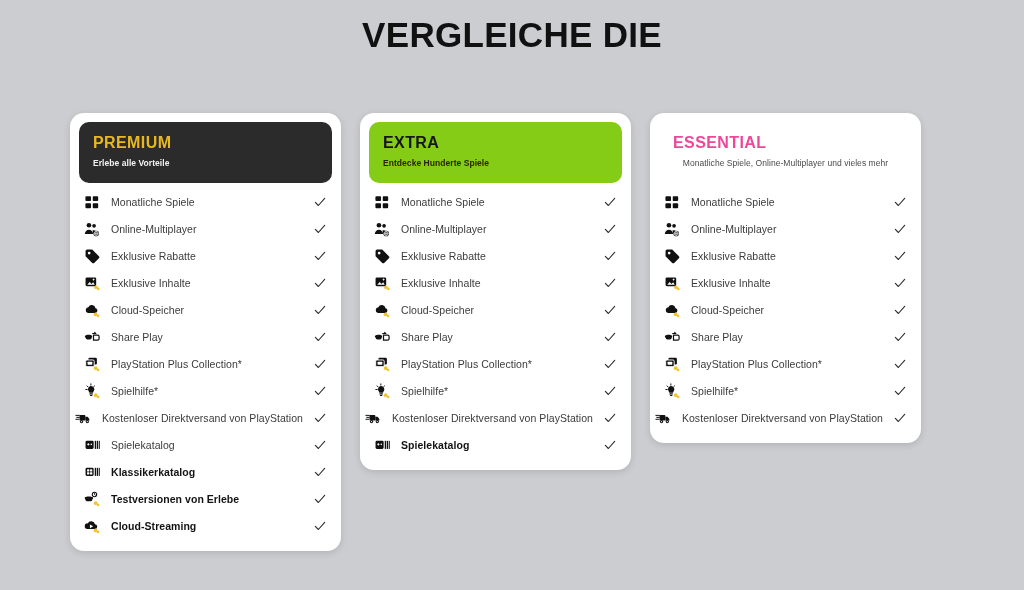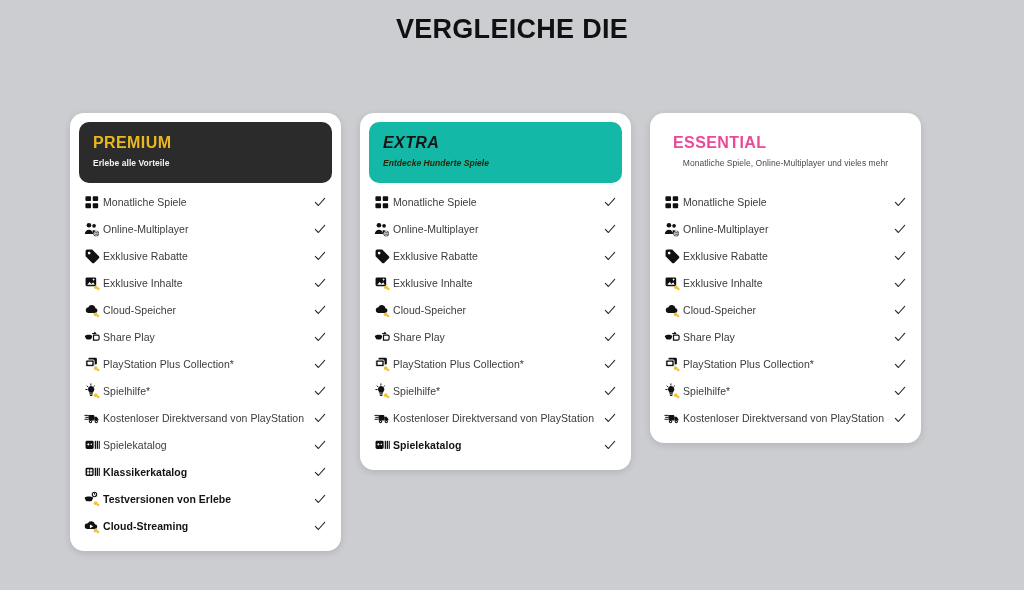--- a/index.html
+++ b/index.html
@@ -25,21 +25,21 @@
 
   
   .heading {
     position: absolute;
     top: 14px;
     left: 0;
     width: 1024px;
     text-align: center;
     color: #111111;
     font-weight: 800;
-    font-size: 27px;
+    font-size: 35px;
     line-height: 1.18;
     letter-spacing: 0.3px;
     text-transform: uppercase;
   }
   .heading .line { display: block; white-space: pre; }
 
   
   .deck {
     position: absolute;
     top: 113px;
@@ -58,21 +58,21 @@
     padding: 9px 9px 11px 9px;
   }
 
   
   .card-header {
     border-radius: 10px;
     padding: 13px 14px 14px 14px;
     min-height: 58px;
   }
   .card--premium  .card-header { background: #2b2b2b; }
-  .card--extra    .card-header { background: #14b8a6; font-style: italic; }
+  .card--extra    .card-header { background: #84cc16; }
   .card--essential .card-header { background: #ffffff; }
 
   .tier-name {
     font-size: 16px;
     font-weight: 800;
     letter-spacing: 0.4px;
     line-height: 1;
     margin-bottom: 7px;
     text-transform: uppercase;
   }
@@ -90,21 +90,22 @@
   .card--extra     .tier-sub { color: #2a2400; }
   .card--essential .tier-sub { color: #4a4a4a; font-weight: 400; text-align: center; }
 
   
   .features { padding: 6px 5px 0 5px; }
 
   .feature-row {
     display: flex;
     align-items: center;
     height: 27px;
-    gap: 2px;
+    gap: 10px;
+    justify-content: flex-end;
   }
 
   .feature-icon {
     flex: 0 0 17px;
     width: 17px;
     height: 17px;
     position: relative;
     display: block;
   }
   .feature-icon svg { display: block; width: 17px; height: 17px; }

